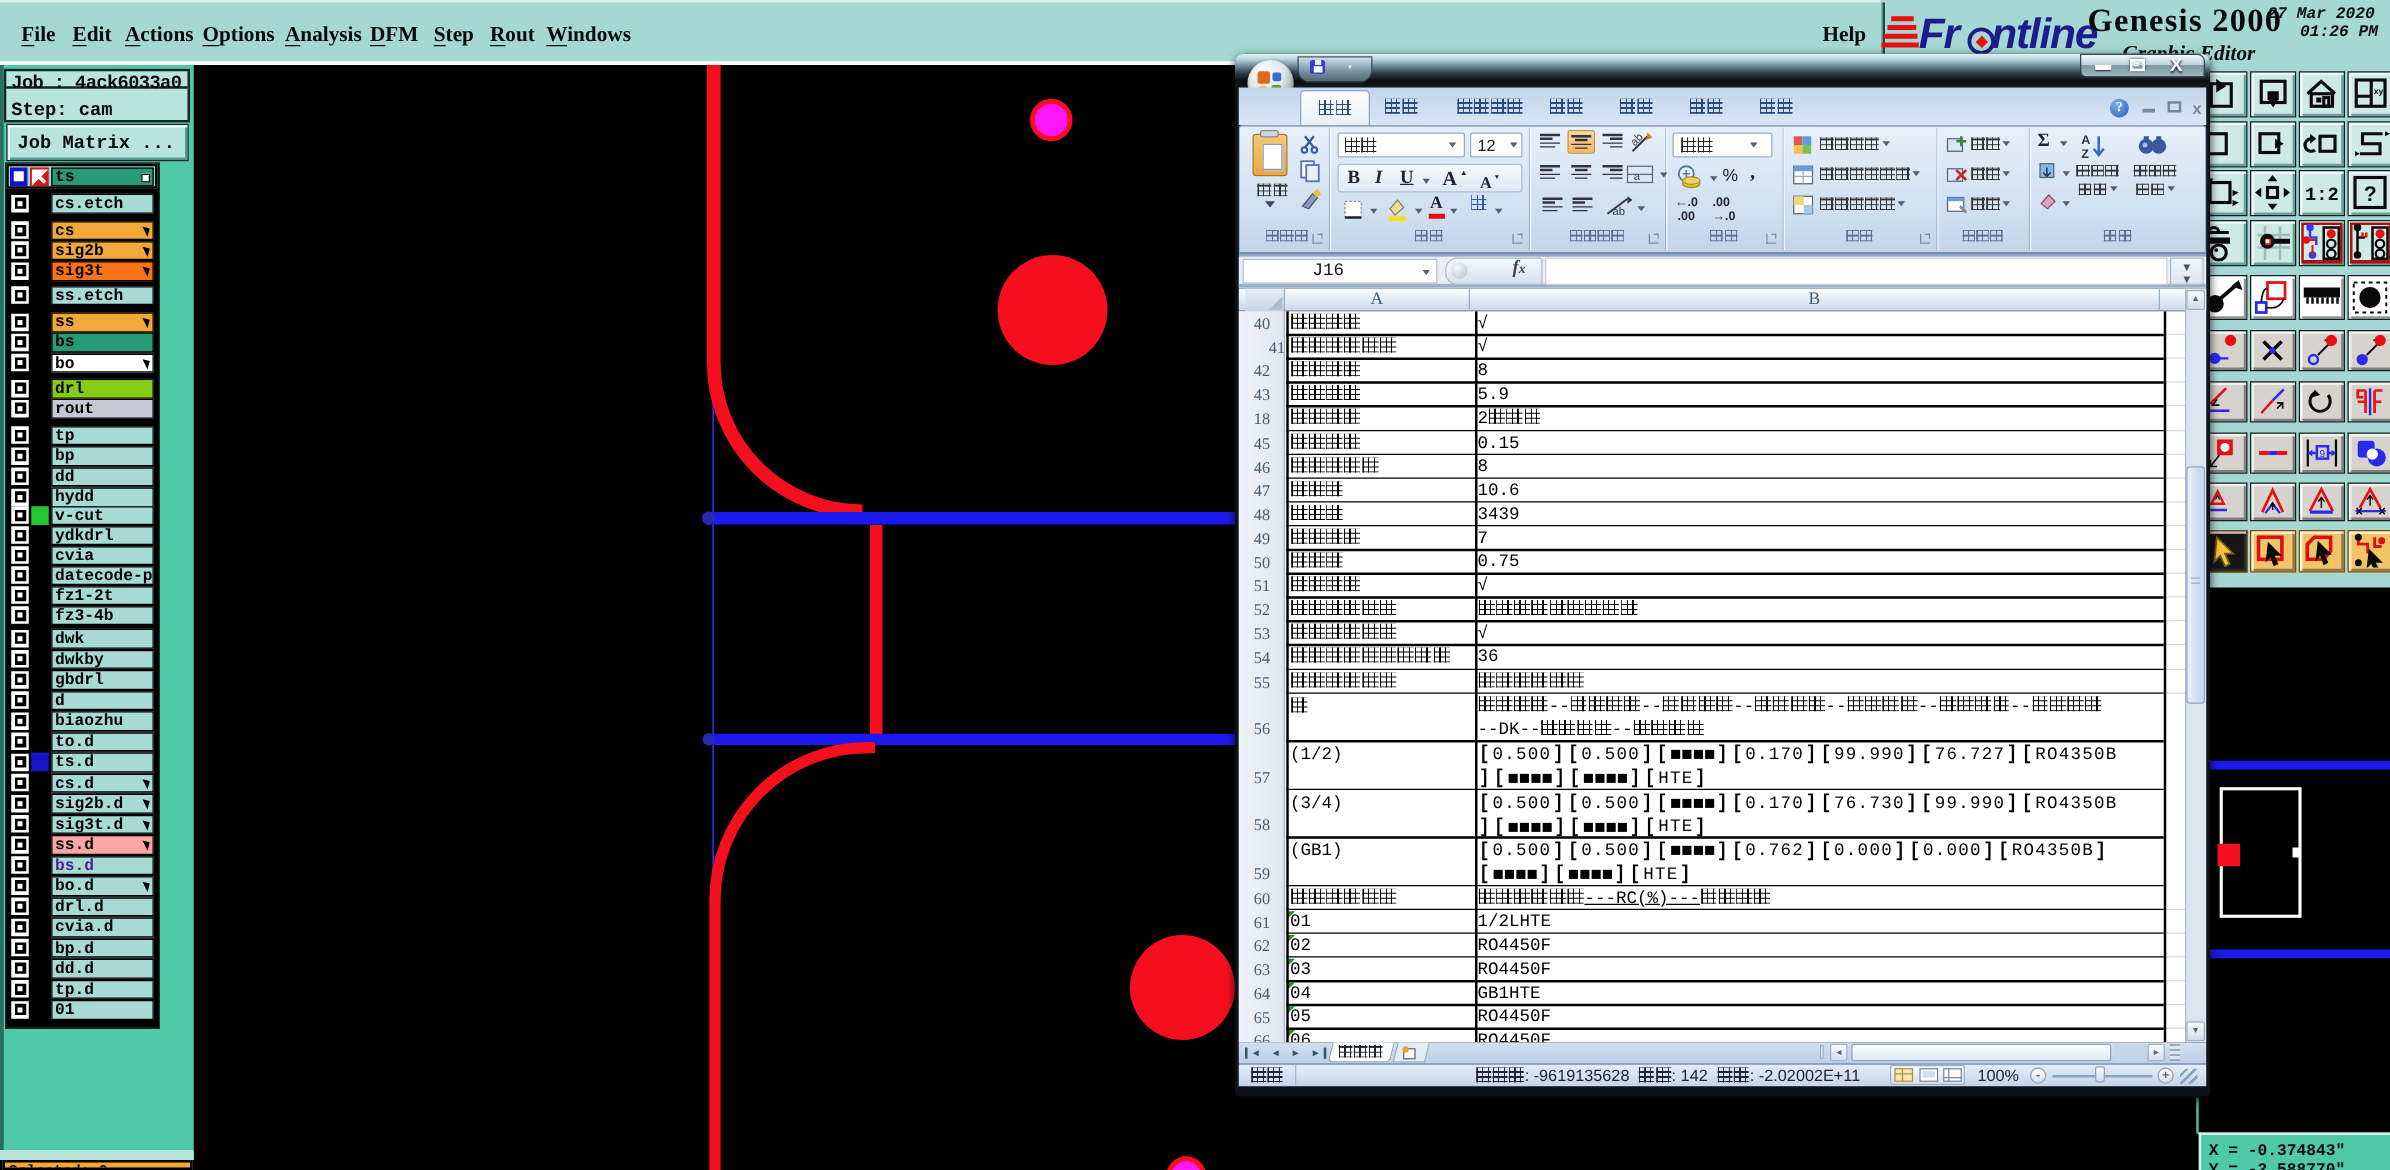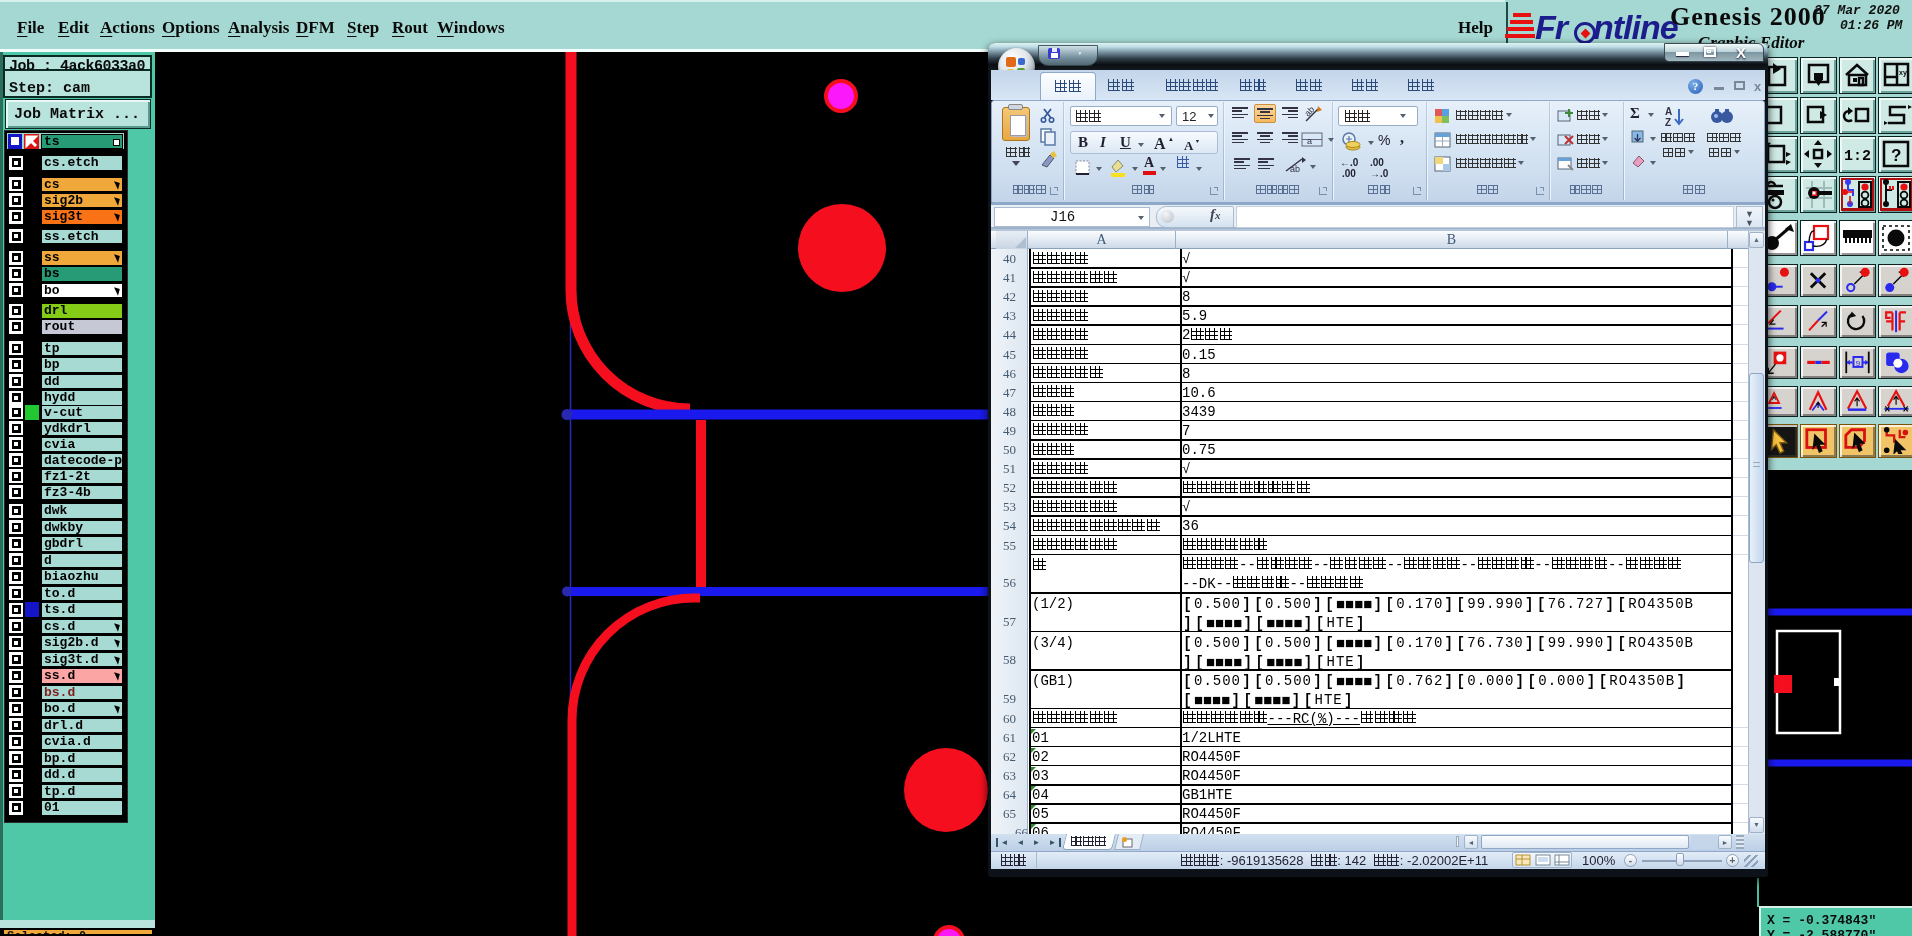--- a/index.html
+++ b/index.html
@@ -473,21 +473,21 @@
     <div class="ab" style="left:2.5px;top:2.5px;width:9px;height:9px;background:#000">
       <div class="ab" style="left:2.5px;top:2.5px;width:4px;height:4px;background:#fff"></div>
     </div>
   </div>
 <div class="ab" style="left:41px;top:668px;width:82px;height:15.5px;background:#fca5a5;border:1px solid #000;z-index:4;font:bold 13px 'Liberation Mono';color:#000;padding-left:2px;line-height:13.5px;white-space:nowrap;overflow:hidden">ss.d<span class="ab" style="right:3px;top:4px;width:0;height:0;border-left:6px solid transparent;border-top:7px solid #000;transform:rotate(15deg)"></span></div>
 <div class="ab" style="left:9px;top:685.0px;width:14px;height:14px;background:#fff;z-index:4">
     <div class="ab" style="left:2.5px;top:2.5px;width:9px;height:9px;background:#000">
       <div class="ab" style="left:2.5px;top:2.5px;width:4px;height:4px;background:#fff"></div>
     </div>
   </div>
-<div class="ab" style="left:41px;top:684.5px;width:82px;height:15.5px;background:#a8dad4;border:1px solid #000;z-index:4;font:bold 13px 'Liberation Mono';color:#7f1d1d;padding-left:2px;line-height:13.5px;white-space:nowrap;overflow:hidden">bs.d</div>
+<div class="ab" style="left:41px;top:684.5px;width:82px;height:15.5px;background:#a8dad4;border:1px solid #000;z-index:4;font:bold 13px 'Liberation Mono';color:#4c1d95;padding-left:2px;line-height:13.5px;white-space:nowrap;overflow:hidden">bs.d</div>
 <div class="ab" style="left:9px;top:701.5px;width:14px;height:14px;background:#fff;z-index:4">
     <div class="ab" style="left:2.5px;top:2.5px;width:9px;height:9px;background:#000">
       <div class="ab" style="left:2.5px;top:2.5px;width:4px;height:4px;background:#fff"></div>
     </div>
   </div>
 <div class="ab" style="left:41px;top:701px;width:82px;height:15.5px;background:#a8dad4;border:1px solid #000;z-index:4;font:bold 13px 'Liberation Mono';color:#000;padding-left:2px;line-height:13.5px;white-space:nowrap;overflow:hidden">bo.d<span class="ab" style="right:3px;top:4px;width:0;height:0;border-left:6px solid transparent;border-top:7px solid #000;transform:rotate(15deg)"></span></div>
 <div class="ab" style="left:9px;top:718.0px;width:14px;height:14px;background:#fff;z-index:4">
     <div class="ab" style="left:2.5px;top:2.5px;width:9px;height:9px;background:#000">
       <div class="ab" style="left:2.5px;top:2.5px;width:4px;height:4px;background:#fff"></div>
     </div>
@@ -791,36 +791,36 @@
     </div>
     <div class="ab" style="left:40px;top:188px;width:148px;height:18px;border-right:1px solid #9ab0c8;text-align:center;font:14px 'Liberation Serif';color:#3e5878;padding-top:1px">A</div>
     <div class="ab" style="left:188px;top:188px;width:552px;height:18px;border-right:1px solid #9ab0c8;text-align:center;font:14px 'Liberation Serif';color:#3e5878;padding-top:1px">B</div>
     <div class="ab" style="left:3px;top:206px;width:757px;height:585px;background:#fff;overflow:hidden">
       <div class="ab" style="left:0;top:0;width:37px;height:585px;background:linear-gradient(90deg,#f0f4f9,#dde6f0);border-right:1px solid #9ab0c8"></div>
       <div class="ab" style="left:0;top:0.0px;width:37px;height:19.1px;text-align:center;font:13px 'Liberation Serif';color:#445a70;padding-top:2px">40</div>
       <div class="ab" style="left:41px;top:2.0px;font:14px 'Liberation Mono','Liberation Sans';color:#000;white-space:nowrap"><i class="c"></i><i class="c"></i><i class="c"></i><i class="c"></i></div>
       <div class="ab" style="left:191px;top:2.0px;font:14px 'Liberation Mono','Liberation Sans';color:#000;white-space:nowrap">√</div>
       <div class="ab" style="left:38px;top:18.1px;width:702px;height:1.5px;background:#000"></div>
       <div class="ab" style="left:742px;top:18.1px;width:16px;height:1px;background:#d4dce8"></div>
-      <div class="ab" style="left:0;top:19.1px;width:37px;height:19.1px;text-align:center;font:13px 'Liberation Serif';color:#445a70;padding-top:2px">41</div>
+      <div class="ab" style="left:0;top:19.1px;width:37px;height:19.1px;text-align:right;font:13px 'Liberation Serif';color:#445a70;padding-top:2px">41</div>
       <div class="ab" style="left:41px;top:21.1px;font:14px 'Liberation Mono','Liberation Sans';color:#000;white-space:nowrap"><i class="c"></i><i class="c"></i><i class="c"></i><i class="c"></i><i class="c"></i><i class="c"></i></div>
       <div class="ab" style="left:191px;top:21.1px;font:14px 'Liberation Mono','Liberation Sans';color:#000;white-space:nowrap">√</div>
       <div class="ab" style="left:38px;top:37.2px;width:702px;height:1.5px;background:#000"></div>
       <div class="ab" style="left:742px;top:37.2px;width:16px;height:1px;background:#d4dce8"></div>
       <div class="ab" style="left:0;top:38.2px;width:37px;height:19.1px;text-align:center;font:13px 'Liberation Serif';color:#445a70;padding-top:2px">42</div>
       <div class="ab" style="left:41px;top:40.2px;font:14px 'Liberation Mono','Liberation Sans';color:#000;white-space:nowrap"><i class="c"></i><i class="c"></i><i class="c"></i><i class="c"></i></div>
       <div class="ab" style="left:191px;top:40.2px;font:14px 'Liberation Mono','Liberation Sans';color:#000;white-space:nowrap">8</div>
       <div class="ab" style="left:38px;top:56.3px;width:702px;height:1.5px;background:#000"></div>
       <div class="ab" style="left:742px;top:56.3px;width:16px;height:1px;background:#d4dce8"></div>
       <div class="ab" style="left:0;top:57.3px;width:37px;height:19.1px;text-align:center;font:13px 'Liberation Serif';color:#445a70;padding-top:2px">43</div>
       <div class="ab" style="left:41px;top:59.3px;font:14px 'Liberation Mono','Liberation Sans';color:#000;white-space:nowrap"><i class="c"></i><i class="c"></i><i class="c"></i><i class="c"></i></div>
       <div class="ab" style="left:191px;top:59.3px;font:14px 'Liberation Mono','Liberation Sans';color:#000;white-space:nowrap">5.9</div>
       <div class="ab" style="left:38px;top:75.4px;width:702px;height:1.5px;background:#000"></div>
       <div class="ab" style="left:742px;top:75.4px;width:16px;height:1px;background:#d4dce8"></div>
-      <div class="ab" style="left:0;top:76.4px;width:37px;height:19.1px;text-align:center;font:13px 'Liberation Serif';color:#445a70;padding-top:2px">44</div>
+      <div class="ab" style="left:0;top:76.4px;width:37px;height:19.1px;text-align:center;font:13px 'Liberation Serif';color:#445a70;padding-top:2px">18</div>
       <div class="ab" style="left:41px;top:78.4px;font:14px 'Liberation Mono','Liberation Sans';color:#000;white-space:nowrap"><i class="c"></i><i class="c"></i><i class="c"></i><i class="c"></i></div>
       <div class="ab" style="left:191px;top:78.4px;font:14px 'Liberation Mono','Liberation Sans';color:#000;white-space:nowrap">2<i class="c"></i><i class="c"></i><i class="c"></i></div>
       <div class="ab" style="left:38px;top:94.5px;width:702px;height:1.5px;background:#000"></div>
       <div class="ab" style="left:742px;top:94.5px;width:16px;height:1px;background:#d4dce8"></div>
       <div class="ab" style="left:0;top:95.5px;width:37px;height:19.1px;text-align:center;font:13px 'Liberation Serif';color:#445a70;padding-top:2px">45</div>
       <div class="ab" style="left:41px;top:97.5px;font:14px 'Liberation Mono','Liberation Sans';color:#000;white-space:nowrap"><i class="c"></i><i class="c"></i><i class="c"></i><i class="c"></i></div>
       <div class="ab" style="left:191px;top:97.5px;font:14px 'Liberation Mono','Liberation Sans';color:#000;white-space:nowrap">0.15</div>
       <div class="ab" style="left:38px;top:113.6px;width:702px;height:1.5px;background:#000"></div>
       <div class="ab" style="left:742px;top:113.6px;width:16px;height:1px;background:#d4dce8"></div>
       <div class="ab" style="left:0;top:114.6px;width:37px;height:19.1px;text-align:center;font:13px 'Liberation Serif';color:#445a70;padding-top:2px">46</div>
@@ -921,21 +921,21 @@
       <div class="ab" style="left:41px;top:538.0px;font:14px 'Liberation Mono','Liberation Sans';color:#000;white-space:nowrap">04</div>
       <div class="ab" style="left:191px;top:538.0px;font:14px 'Liberation Mono','Liberation Sans';color:#000;white-space:nowrap">GB1HTE</div>
       <div class="ab" style="left:38px;top:554.1px;width:702px;height:1.5px;background:#000"></div>
       <div class="ab" style="left:742px;top:554.1px;width:16px;height:1px;background:#d4dce8"></div>
       <div class="ab" style="left:0;top:555.1px;width:37px;height:19.1px;text-align:center;font:13px 'Liberation Serif';color:#445a70;padding-top:2px">65</div>
       <div class="ab" style="left:38.5px;top:556.1px;width:0;height:0;border-right:6px solid transparent;border-top:6px solid #2a8a2a"></div>
       <div class="ab" style="left:41px;top:557.1px;font:14px 'Liberation Mono','Liberation Sans';color:#000;white-space:nowrap">05</div>
       <div class="ab" style="left:191px;top:557.1px;font:14px 'Liberation Mono','Liberation Sans';color:#000;white-space:nowrap">RO4450F</div>
       <div class="ab" style="left:38px;top:573.2px;width:702px;height:1.5px;background:#000"></div>
       <div class="ab" style="left:742px;top:573.2px;width:16px;height:1px;background:#d4dce8"></div>
-      <div class="ab" style="left:0;top:574.2px;width:37px;height:19.1px;text-align:right;font:13px 'Liberation Serif';color:#445a70;padding-top:2px">66</div>
+      <div class="ab" style="left:0;top:574.2px;width:37px;height:19.1px;text-align:center;font:13px 'Liberation Serif';color:#445a70;padding-top:2px">66</div>
       <div class="ab" style="left:38.5px;top:575.2px;width:0;height:0;border-right:6px solid transparent;border-top:6px solid #2a8a2a"></div>
       <div class="ab" style="left:41px;top:576.2px;font:14px 'Liberation Mono','Liberation Sans';color:#000;white-space:nowrap">06</div>
       <div class="ab" style="left:191px;top:576.2px;font:14px 'Liberation Mono','Liberation Sans';color:#000;white-space:nowrap">RO4450F</div>
       <div class="ab" style="left:38px;top:0;width:1.8px;height:585px;background:#000"></div>
       <div class="ab" style="left:189px;top:0;width:2px;height:585px;background:#000"></div>
       <div class="ab" style="left:740px;top:0;width:2px;height:585px;background:#000"></div>
     </div>
     <div class="ab" style="left:760px;top:188px;width:17px;height:603px;background:#dce5f0;border-left:1px solid #aabccf"></div>
     <div class="ab" style="left:761px;top:189px;width:15px;height:16px;background:linear-gradient(180deg,#f8fbfe,#d0ddec);border:1px solid #9fb2c9;border-radius:2px;text-align:center;font-size:7px;color:#567;line-height:14px">▲</div>
     <div class="ab" style="left:761px;top:330px;width:15px;height:190px;background:linear-gradient(90deg,#e8f1fa,#c2d6ec);border:1px solid #8fa6c4;border-radius:3px">

